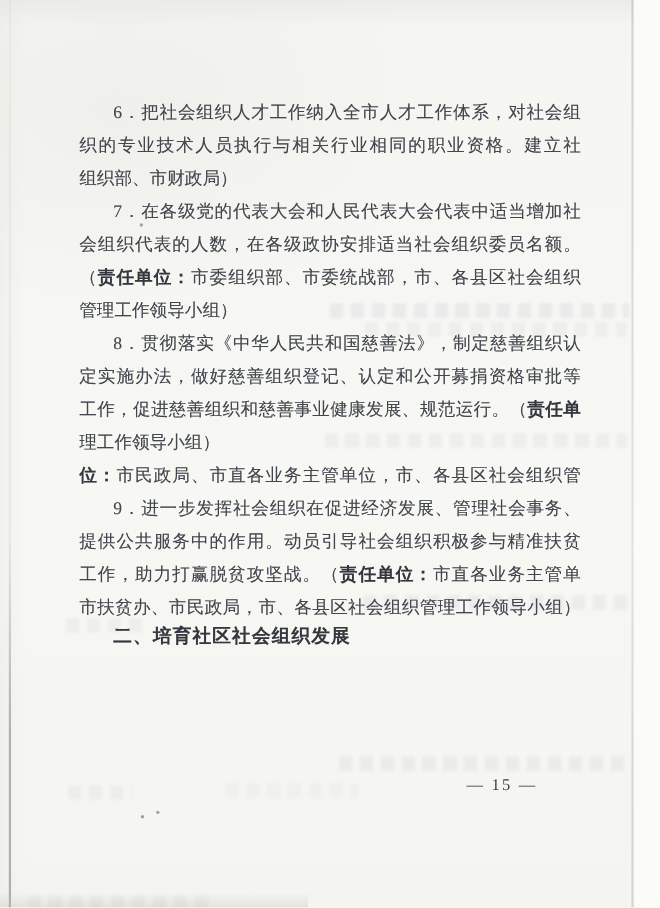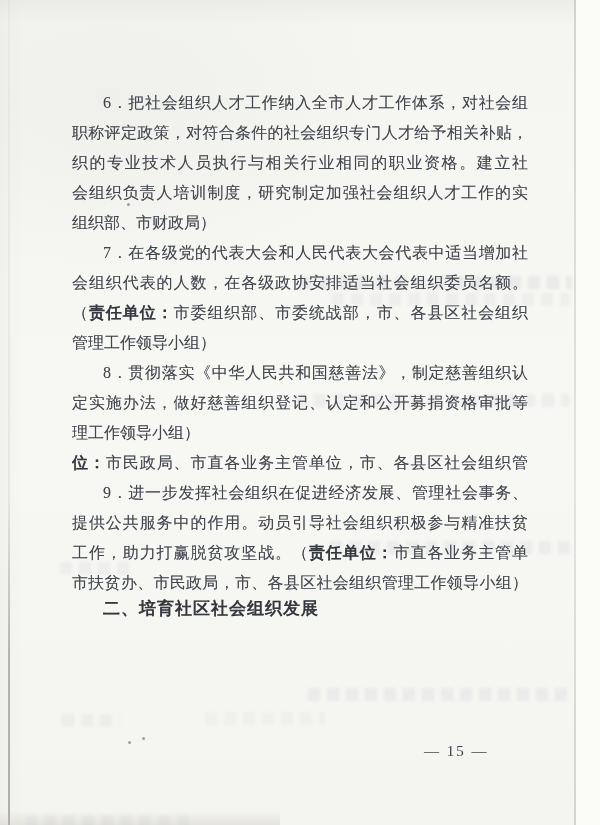--- a/index.html
+++ b/index.html
@@ -46,21 +46,21 @@
     text-shadow: 0 0 0.6px rgba(66,70,77,0.35);
   }
   .line { height: 30px; overflow: hidden; }
   .line.justify { text-align: justify; text-align-last: justify; text-justify: inter-character; }
   .line.left { text-align: left; text-align-last: left; }
   .line.indent { padding-left: 31px; text-align: center; }
   .line .bold { font-weight: bold; color: #34383e; }
   .line.heading { font-weight: bold; color: #2f3338; font-size: 17px; margin-top: -4px; letter-spacing: 1px; }
 
   .page-number {
-    position: absolute; left: 424px; top: 741px;
+    position: absolute; left: 424px; top: 704px;
     font-size: 15px; line-height: 20px;
     color: #3b4047; letter-spacing: 2px;
     white-space: nowrap;
   }
 
   
   .bleed {
     position: absolute; height: 13px;
     background: repeating-linear-gradient(90deg,
       rgba(136,146,162,0.22) 0px, rgba(136,146,162,0.22) 12px,
@@ -92,30 +92,29 @@
   <div class="bleed" style="left:62px;  top:714px; width:58px;  opacity:0.35;"></div>
   <div class="bleed" style="left:205px; top:712px; width:120px; opacity:0.22;"></div>
   <div class="bleed" style="left:25px;  top:815px; width:170px; opacity:0.30;"></div>
 
   <div class="speck" style="left:127px; top:203px;"></div>
   <div class="speck" style="left:128px; top:741px;"></div>
   <div class="speck" style="left:142px; top:737px;"></div>
 
   <div class="text-block">
       <div class="line justify indent"><span>6．把社会组织人才工作纳入全市人才工作体系，对社会组</span></div>
-      <div class="line justify"><span>职称评定政策，对符合条件的社会组织专门人才给予相关补贴，</span></div>
       <div class="line justify"><span>织的专业技术人员执行与相关行业相同的职业资格。建立社</span></div>
-      <div class="line justify"><span>会组织负责人培训制度，研究制定加强社会组织人才工作的实</span></div>
       <div class="line left"><span>组织部、市财政局）</span></div>
       <div class="line justify indent"><span>7．在各级党的代表大会和人民代表大会代表中适当增加社</span></div>
       <div class="line justify"><span>会组织代表的人数，在各级政协安排适当社会组织委员名额。</span></div>
       <div class="line justify"><span>（</span><span class="bold">责任单位：</span><span>市委组织部、市委统战部，市、各县区社会组织</span></div>
       <div class="line left"><span>管理工作领导小组）</span></div>
       <div class="line justify indent"><span>8．贯彻落实《中华人民共和国慈善法》，制定慈善组织认</span></div>
       <div class="line justify"><span>定实施办法，做好慈善组织登记、认定和公开募捐资格审批等</span></div>
+      <div class="line justify"><span>工作，促进慈善组织和慈善事业健康发展、规范运行。（</span><span class="bold">责任单</span></div>
       <div class="line left"><span>理工作领导小组）</span></div>
       <div class="line justify"><span class="bold">位：</span><span>市民政局、市直各业务主管单位，市、各县区社会组织管</span></div>
       <div class="line justify indent"><span>9．进一步发挥社会组织在促进经济发展、管理社会事务、</span></div>
       <div class="line justify"><span>提供公共服务中的作用。动员引导社会组织积极参与精准扶贫</span></div>
       <div class="line justify"><span>工作，助力打赢脱贫攻坚战。（</span><span class="bold">责任单位：</span><span>市直各业务主管单位、</span></div>
       <div class="line justify"><span>市扶贫办、市民政局，市、各县区社会组织管理工作领导小组）</span></div>
       <div class="line left indent heading"><span class="bold">二、培育社区社会组织发展</span></div>
     </div>
 
   <div class="page-number">— 15 —</div>

